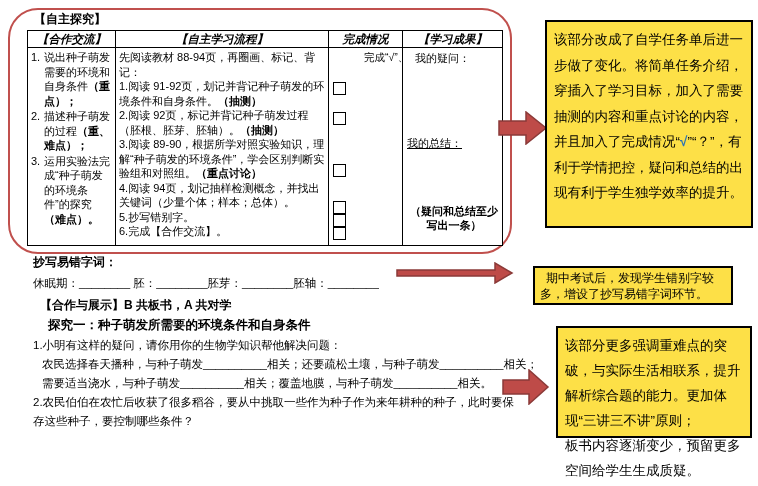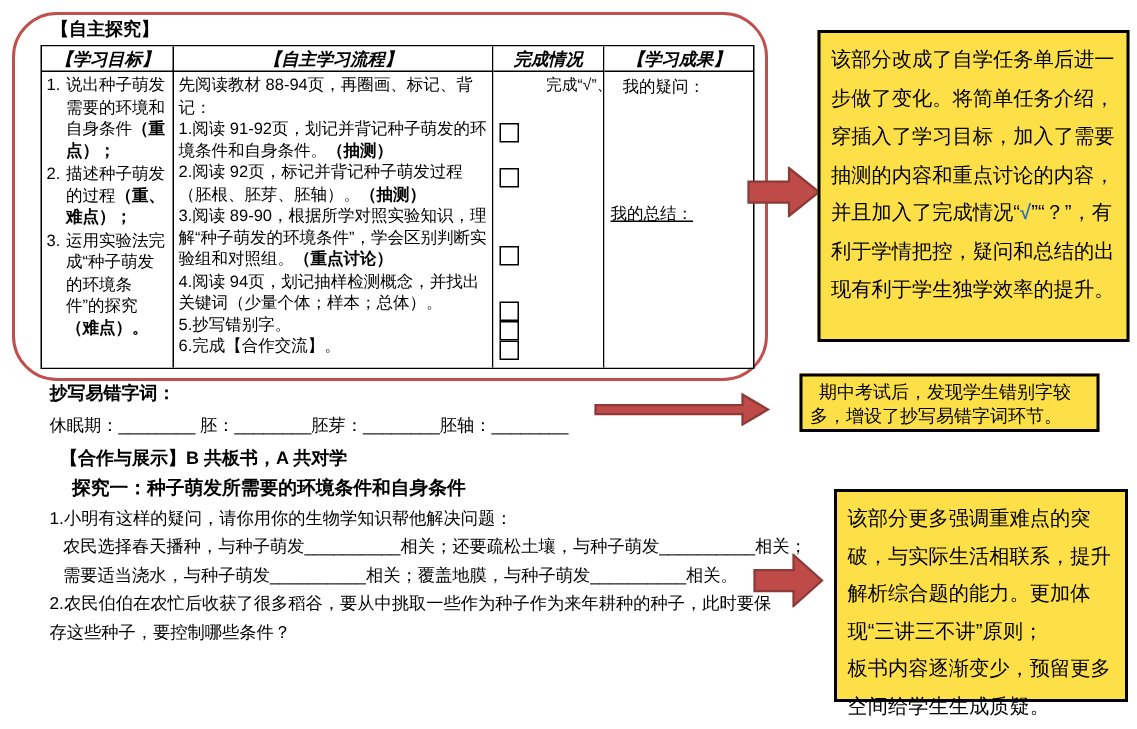--- a/index.html
+++ b/index.html
@@ -43,41 +43,41 @@
   .q1{left:33px;top:338px;font-size:11.5px;}
   .q1l1{left:42px;top:357px;font-size:11.5px;}
   .q1l2{left:42px;top:376px;font-size:11.5px;}
   .q2l1{left:33px;top:395px;font-size:11.5px;}
   .q2l2{left:33px;top:414px;font-size:11.5px;}
 
   
   .abox{position:absolute;border:2px solid #000;background:#fde047;box-sizing:border-box;}
   .box1{left:545px;top:20px;width:208px;height:208px;padding:5px 7px;
         font-size:13.5px;line-height:25.5px;}
-  .box2{left:533px;top:249px;width:200px;height:39px;padding:2px 5px;
+  .box2{left:533px;top:266px;width:200px;height:39px;padding:2px 5px;
         font-size:12px;line-height:16px;}
   .box2 .l1{text-indent:6px;}
-  .box3{left:556px;top:326px;width:196px;height:142px;padding:5px 7px;
+  .box3{left:556px;top:326px;width:196px;height:112px;padding:5px 7px;
         font-size:13.5px;line-height:25px;}
   .check-blue{color:#2E74B5;font-weight:bold;}
 
   .arrow{position:absolute;}
   .arrow svg{display:block;}
 </style>
 </head>
 <body>
 
 <div id="page">
 
   <div class="red-rect"></div>
 
   <div class="autonomy-title">【自主探究】</div>
 
   <div class="lt">
-    <div class="cell hcell">【学习目标】</div>
+    <div class="cell hcell">【合作交流】</div>
     <div class="cell hcell">【自主学习流程】</div>
     <div class="cell hcell">完成情况</div>
     <div class="cell hcell last">【学习成果】</div>
 
     <div class="cell bcell">
       <div class="goal">
         <span class="gn">1.</span>
         <span class="gt"><span>说出种子萌发需要的环境和自身条件</span><b>（重点）；</b></span>
       </div>
       <div class="goal">
@@ -106,20 +106,21 @@
       <div class="cb cb2"></div>
       <div class="cb cb3"></div>
       <div class="cb cb4"></div>
       <div class="cb cb5"></div>
       <div class="cb cb6"></div>
     </div>
 
     <div class="cell bcell last">
       <div class="oc-q">我的疑问：</div>
       <div class="oc-s">我的总结：</div>
+      <div class="oc-note">（疑问和总结至少写出一条）</div>
     </div>
   </div>
 
   <div class="txt copy-title">抄写易错字词：</div>
   <div class="txt copy-blanks">休眠期：________ 胚：________胚芽：________胚轴：________</div>
 
   <div class="txt coop-title">【合作与展示】B 共板书，A 共对学</div>
   <div class="txt inq-title">探究一：种子萌发所需要的环境条件和自身条件</div>
   <div class="txt q1">1.小明有这样的疑问，请你用你的生物学知识帮他解决问题：</div>
   <div class="txt q1l1">农民选择春天播种，与种子萌发__________相关；还要疏松土壤，与种子萌发__________相关；</div>

